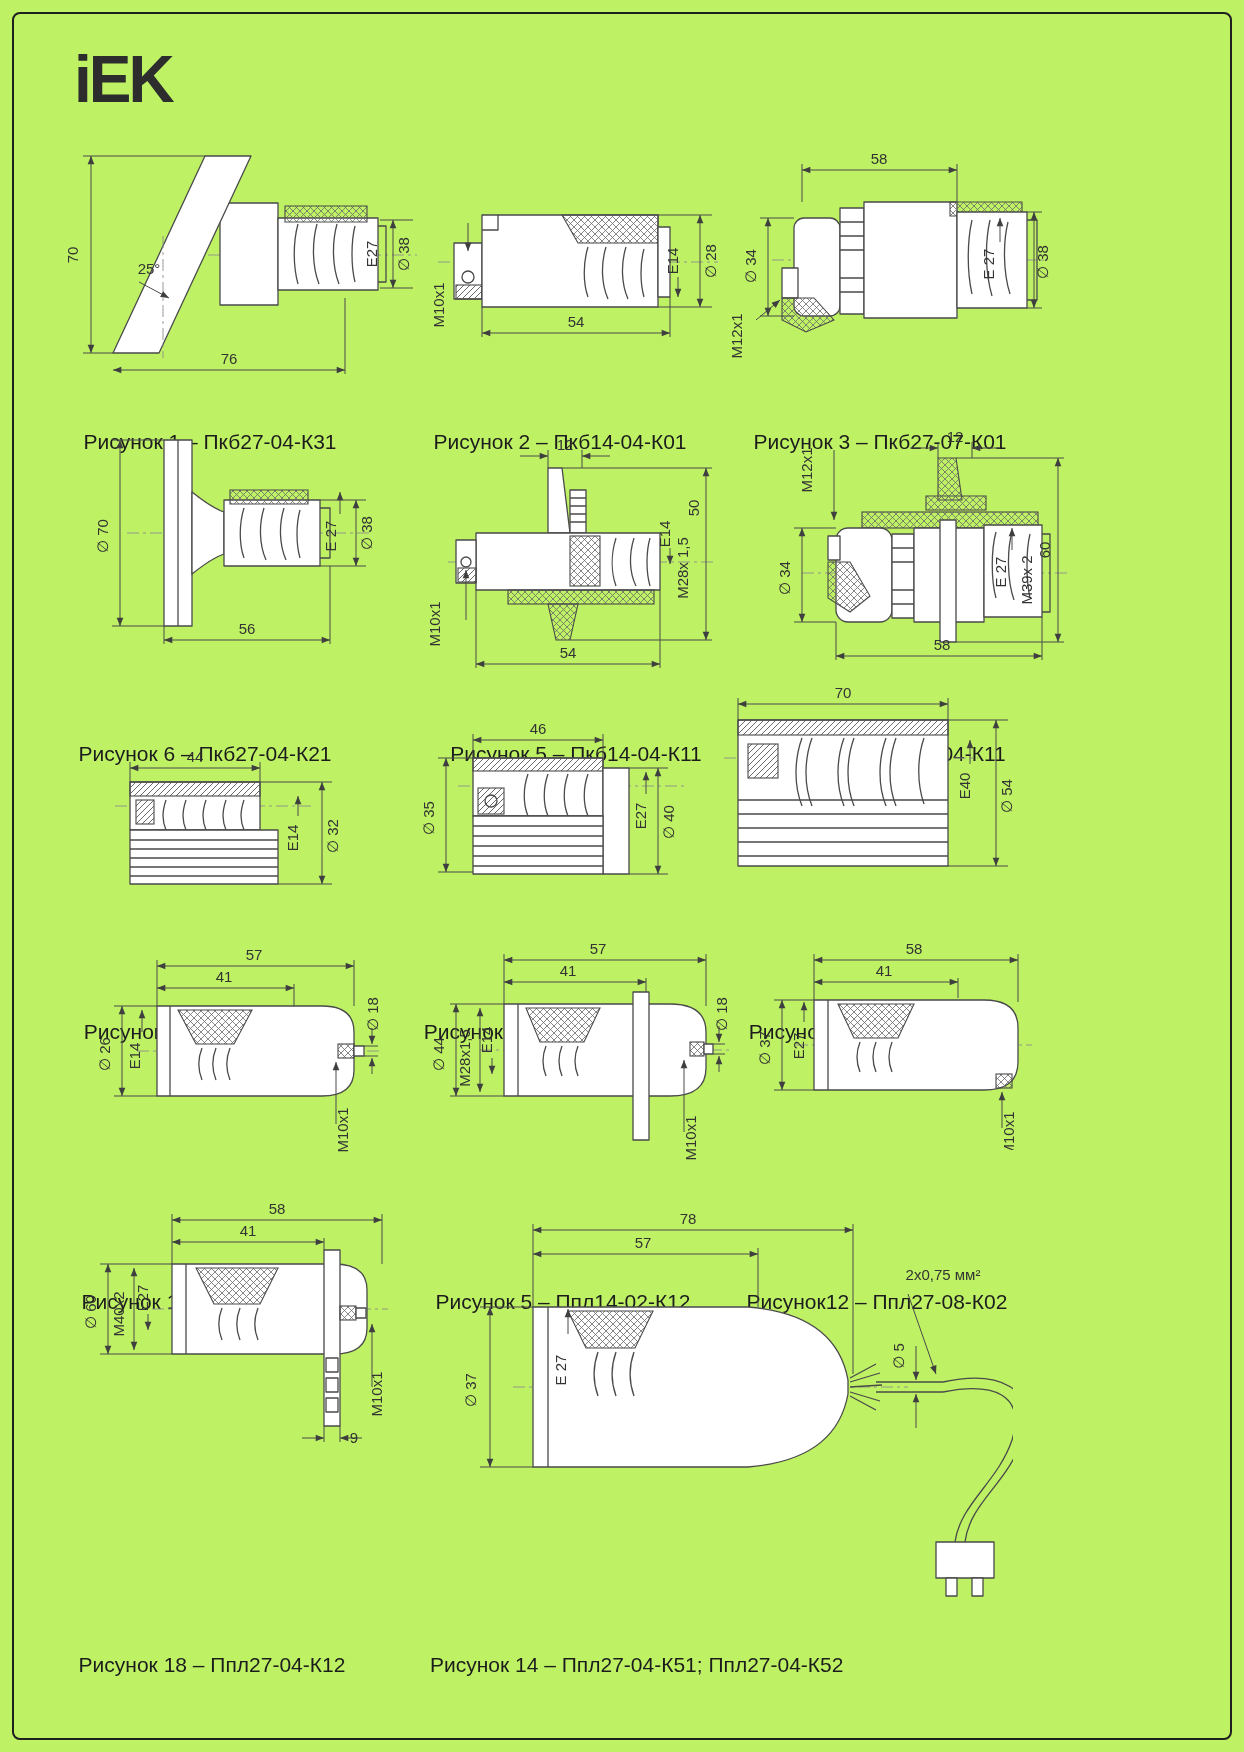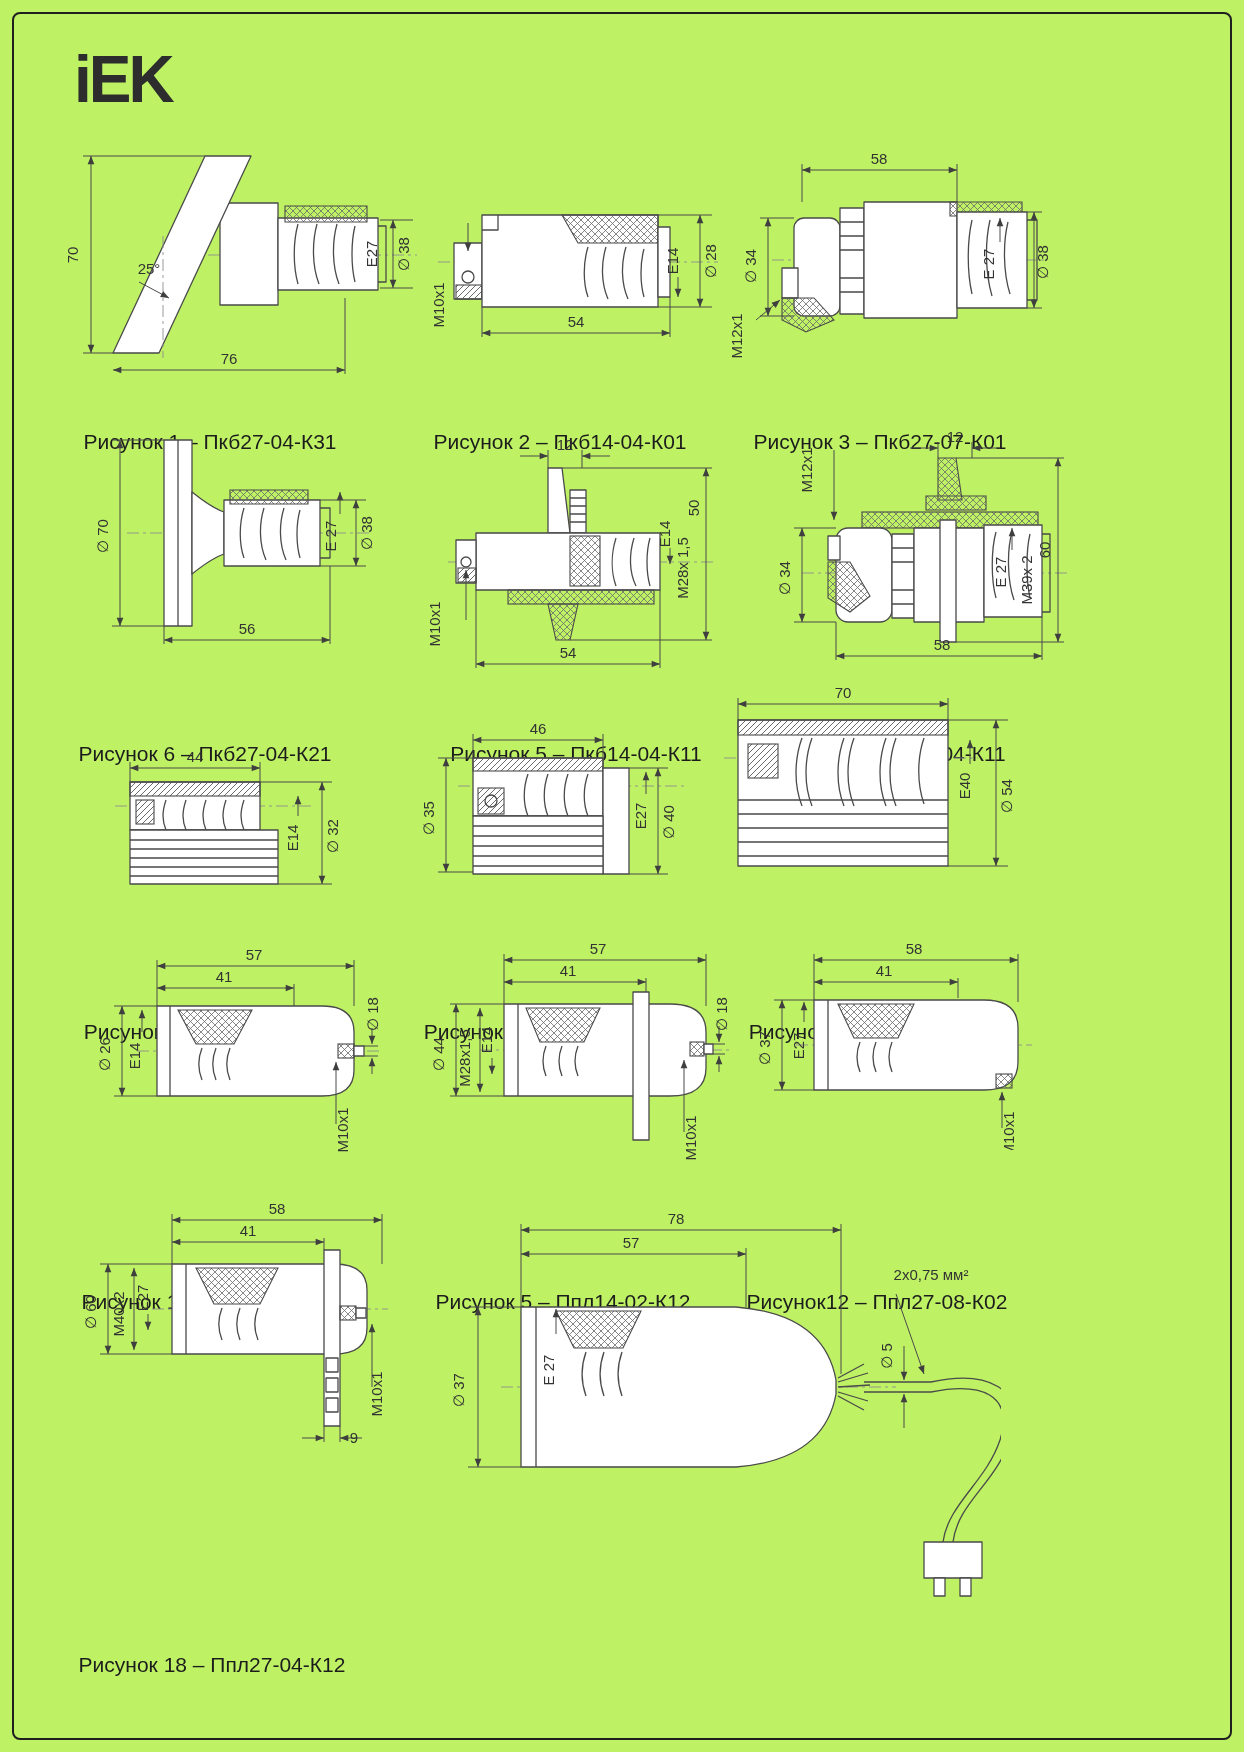--- a/index.html
+++ b/index.html
@@ -463,21 +463,21 @@
       <text class="t" x="166" y="34">41</text>
       <text class="t" transform="rotate(-90 14 110)" x="14" y="110">∅ 60</text>
       <text class="t" transform="rotate(-90 42 112)" x="42" y="112">M40x2</text>
       <text class="t" transform="rotate(-90 66 96)" x="66" y="96">E27</text>
       <text class="t" transform="rotate(-90 300 192)" x="300" y="192">M10x1</text>
       <text class="t" x="272" y="241">9</text>
     </svg>
   </div>
   <div class="cap" style="left:62px;top:1653px;width:300px">Рисунок 18 – Ппл27-04-К12</div>
 
-  <div class="fig" style="left:426px;top:1212px">
+  <div class="fig" style="left:438px;top:1212px">
     <svg width="575" height="420" viewBox="0 0 575 420">
       <g>
         <line class="c" x1="75" y1="175" x2="470" y2="175"></line>
         <line class="d" x1="95" y1="95" x2="95" y2="12"></line>
         <line class="d" x1="415" y1="162" x2="415" y2="12"></line>
         <line class="d" x1="95" y1="18" x2="415" y2="18" marker-start="url(#ar)" marker-end="url(#ar)"></line>
         <line class="d" x1="320" y1="95" x2="320" y2="36"></line>
         <line class="d" x1="95" y1="42" x2="320" y2="42" marker-start="url(#ar)" marker-end="url(#ar)"></line>
         <path class="sf" d="M95,95 H310 Q398,102 410,168 L410,182 Q398,248 310,255 H95 Z"></path>
         <line class="s" x1="110" y1="95" x2="110" y2="255"></line>
@@ -500,13 +500,14 @@
         <rect class="sf" x="534" y="366" width="11" height="18"></rect>
       </g>
       <text class="t" x="250" y="12">78</text>
       <text class="t" x="205" y="36">57</text>
       <text class="t" transform="rotate(-90 38 178)" x="38" y="178">∅ 37</text>
       <text class="t" transform="rotate(-90 128 158)" x="128" y="158">E 27</text>
       <text class="t" x="505" y="68" style="text-anchor:middle">2х0,75 мм²</text>
       <text class="t" transform="rotate(-90 466 144)" x="466" y="144">∅ 5</text>
     </svg>
   </div>
+  <div class="cap" style="left:430px;top:1653px;width:400px">Рисунок 14 – Ппл27-04-К51; Ппл27-04-К52</div>
 </div>
 
 </body></html>

